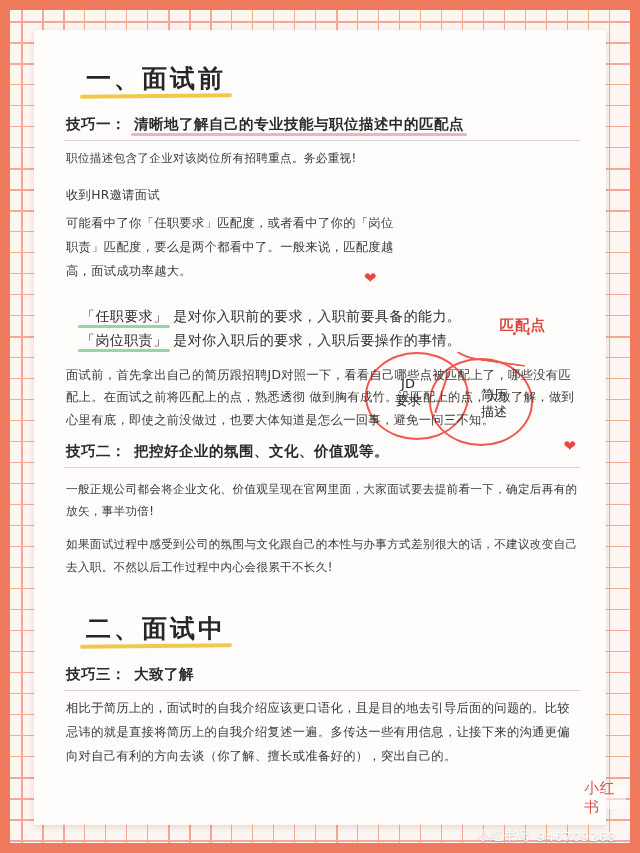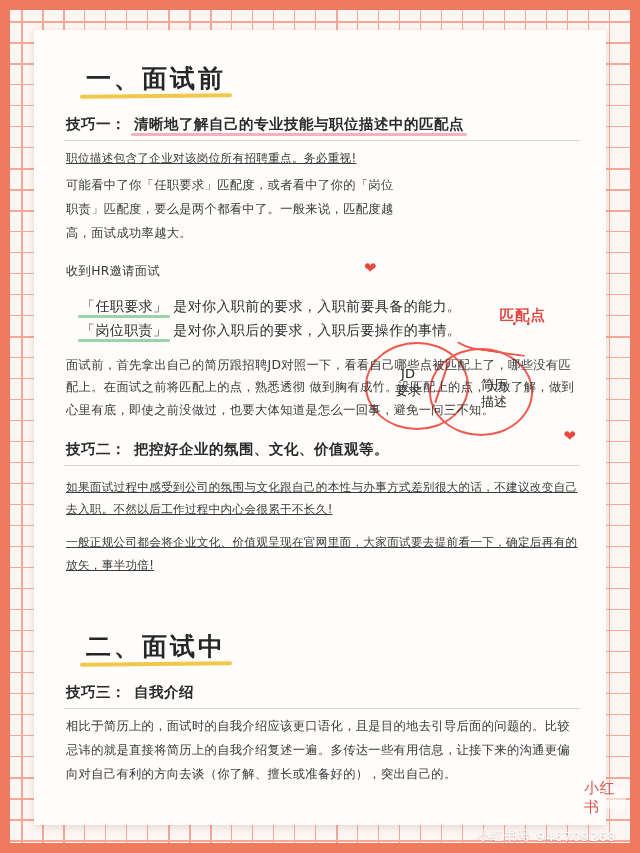--- a/index.html
+++ b/index.html
@@ -89,21 +89,21 @@
     border-radius: 2px;
   }
   .para {
     font-family: "DejaVu Sans", sans-serif;
     font-size: 12.3px;
     line-height: 1.95;
     color: #3a3a3a;
     margin: 4px 0 4px 2px;
     letter-spacing: 0.3px;
   }
-  .para.small { font-size: 11.6px; text-decoration: underline; }
+  .para.small { font-size: 11.6px; }
   .para.tight { line-height: 1.85; }
   .rule-line {
     border: none;
     border-top: 1px solid #d9d4d0;
     margin: 4px 0 6px 0;
   }
   .quote-line {
     font-family: "DejaVu Sans", sans-serif;
     font-size: 14px;
     color: #2c2c2c;
@@ -251,22 +251,22 @@
     </div>
 
     <div class="tip highlight">
       <span class="tip-label">技巧一：</span><span class="tip-text">清晰地了解自己的专业技能与职位描述中的匹配点</span>
     </div>
     <hr class="rule-line">
 
     <div class="para small">职位描述包含了企业对该岗位所有招聘重点。务必重视!</div>
 
     <div style="position:relative; height:118px;">
+      <div class="para" style="margin-top:14px;">收到HR邀请面试</div>
       <div class="para" style="width:330px;">可能看中了你「任职要求」匹配度，或者看中了你的「岗位职责」匹配度，要么是两个都看中了。一般来说，匹配度越高，面试成功率越大。</div>
-      <div class="para" style="margin-top:14px;">收到HR邀请面试</div>
       <span class="heart" style="left:300px; top:86px;">❤</span>
 
       <div class="venn-wrap">
         <div class="venn-label">
           <span>匹配点</span>
           <span class="dots">• •</span>
         </div>
         <div class="venn-leader"></div>
         <div class="venn-circle left"></div>
         <div class="venn-circle right"></div>
@@ -289,37 +289,37 @@
     <div class="quote-line">
       <span class="hl-green">「岗位职责」</span>
       <span>是对你入职后的要求，入职后要操作的事情。</span>
     </div>
 
     <div style="position:relative;">
       <div class="para tight" style="margin-top:14px;">面试前，首先拿出自己的简历跟招聘JD对照一下，看看自己哪些点被匹配上了，哪些没有匹配上。在面试之前将匹配上的点，熟悉透彻 做到胸有成竹。没匹配上的点，大致了解，做到心里有底，即使之前没做过，也要大体知道是怎么一回事，避免一问三不知。</div>
       <span class="heart" style="right:4px; top:74px;">❤</span>
     </div>
 
-    <div class="tip" style="margin-top:18px;">
+    <div class="tip" style="margin-top:10px;">
       <span class="tip-label">技巧二：</span><span class="tip-text">把控好企业的氛围、文化、价值观等。</span>
     </div>
     <hr class="rule-line">
 
+    <div class="para small" style="margin-top:10px;">一般正规公司都会将企业文化、价值观呈现在官网里面，大家面试要去提前看一下，确定后再有的放矢，事半功倍!</div>
     <div class="para small" style="margin-top:10px;">如果面试过程中感受到公司的氛围与文化跟自己的本性与办事方式差别很大的话，不建议改变自己去入职。不然以后工作过程中内心会很累干不长久!</div>
-    <div class="para small" style="margin-top:10px;">一般正规公司都会将企业文化、价值观呈现在官网里面，大家面试要去提前看一下，确定后再有的放矢，事半功倍!</div>
-
-    <div style="position:relative; margin-top:48px;">
+
+    <div style="position:relative; margin-top:28px;">
       <div class="h-sec">
         <span>二、面试中</span>
         <span class="h-underline"></span>
       </div>
     </div>
 
     <div class="tip">
-      <span class="tip-label">技巧三：</span><span class="tip-text">自我介绍</span>
+      <span class="tip-label">技巧三：</span><span class="tip-text">大致了解</span>
     </div>
     <hr class="rule-line">
 
     <div class="para" style="">相比于简历上的，面试时的自我介绍应该更口语化，且是目的地去引导后面的问题的。比较忌讳的就是直接将简历上的自我介绍复述一遍。多传达一些有用信息，让接下来的沟通更偏向对自己有利的方向去谈（你了解、擅长或准备好的），突出自己的。</div>
 
   </div>
 
   <div class="watermark">小红书</div>
 
   <div class="footer">

